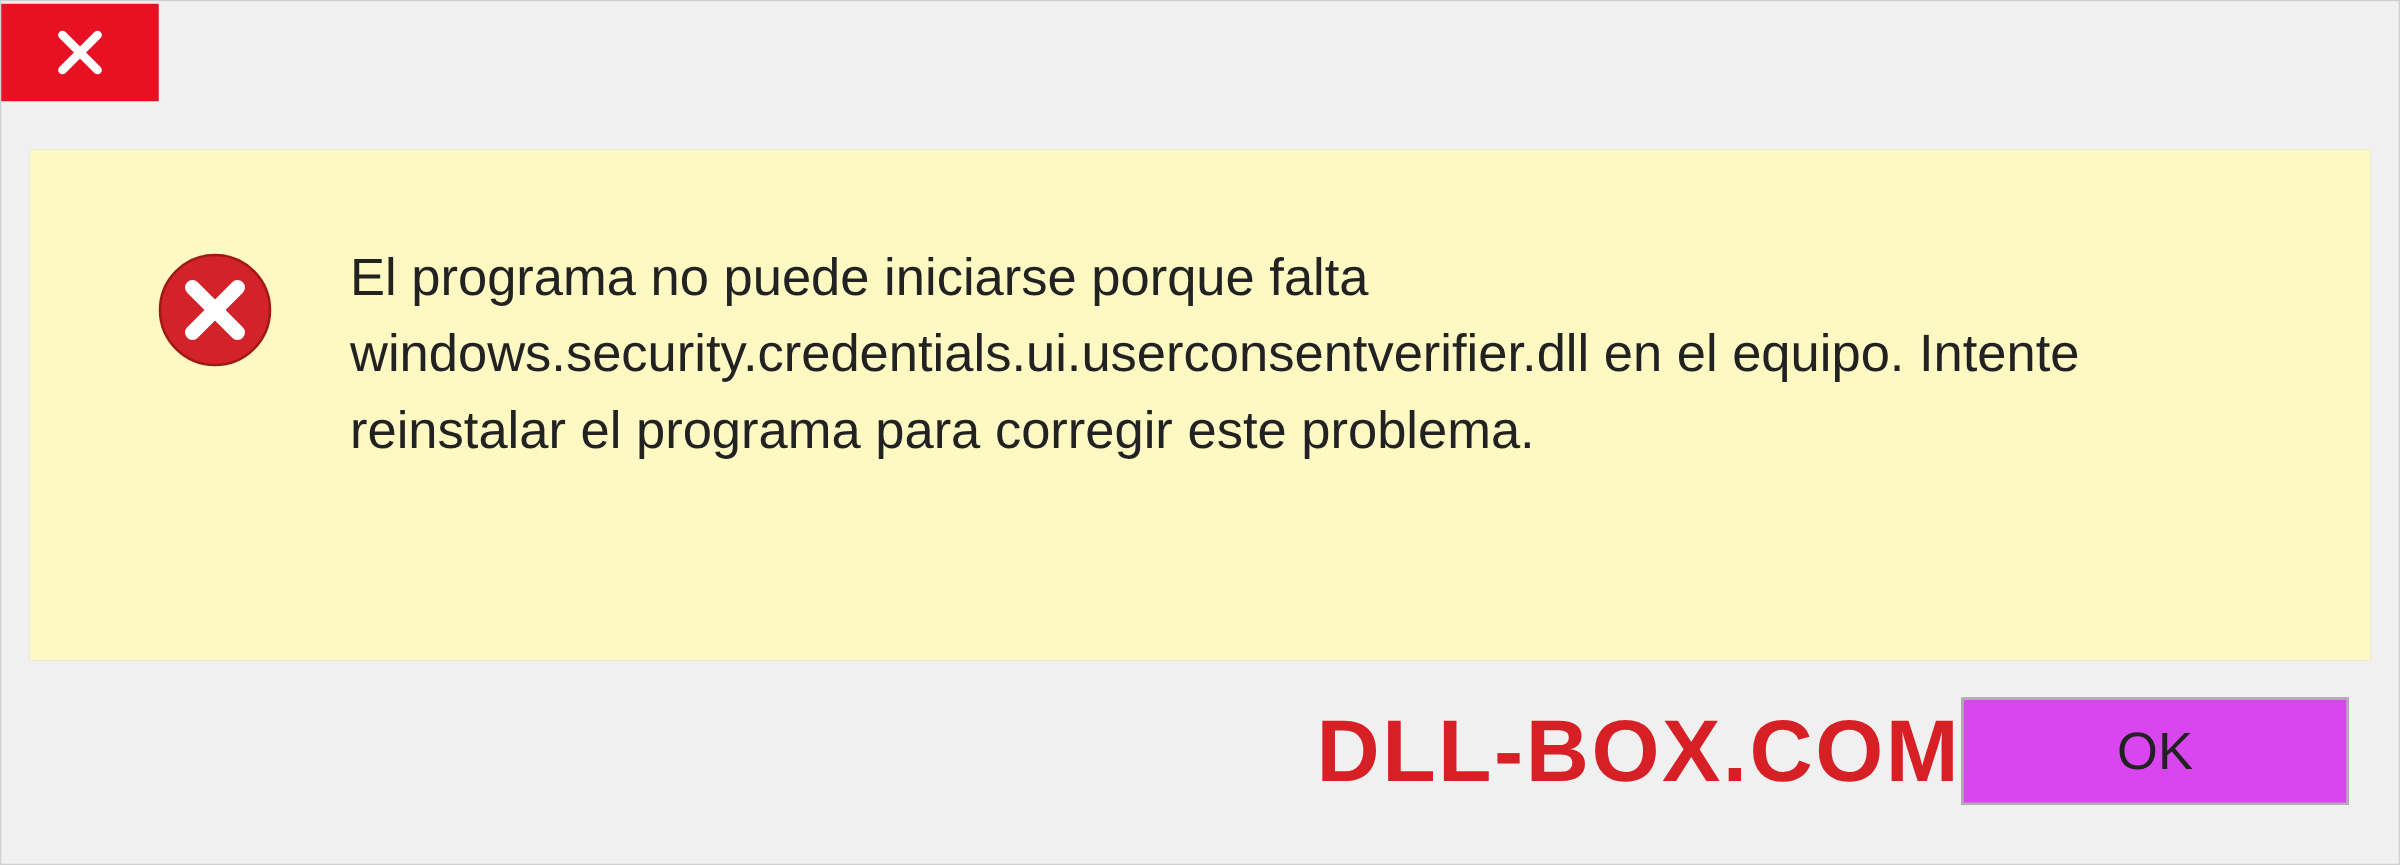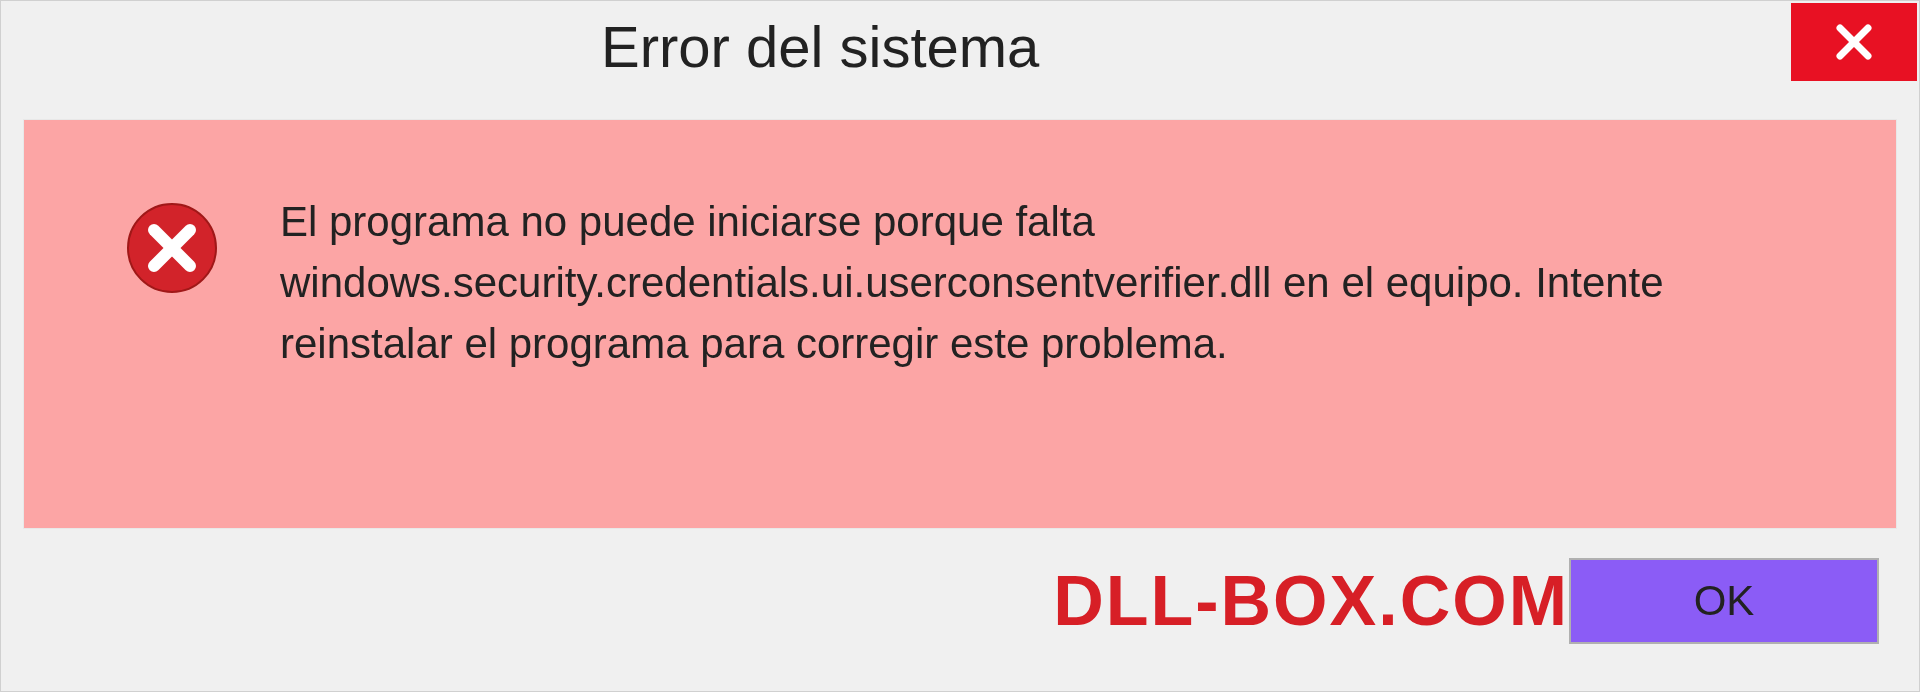--- a/index.html
+++ b/index.html
@@ -45,21 +45,21 @@
       justify-content: center;
       cursor: pointer;
       margin-right: 2px;
       margin-top: 2px;
     }
     .close-btn svg {
       width: 48px;
       height: 48px;
     }
     .content-area {
-      background: #fca5a5;
+      background: #fef9c3;
       margin: 18px 22px 22px 22px;
       padding: 72px 80px 72px 100px;
       flex: 1;
       display: flex;
       align-items: flex-start;
       gap: 60px;
       border: 1px solid #e8e8e8;
     }
     .error-icon {
       flex-shrink: 0;
@@ -84,37 +84,36 @@
     .watermark {
       font-size: 70px;
       font-weight: 800;
       color: #d71f26;
       letter-spacing: 2px;
       font-family: Arial, sans-serif;
     }
     .ok-btn {
       width: 310px;
       height: 86px;
-      background: #8b5cf6;
+      background: #d946ef;
       border: 2px solid #b0b0b0;
       font-size: 42px;
       color: #222;
       display: flex;
       align-items: center;
       justify-content: center;
       cursor: pointer;
       font-family: "Segoe UI", Tahoma, Arial, sans-serif;
     }
   </style>
 </head>
 <body>
 
 <div class="dialog">
   <div class="titlebar">
-    <div class="title-text">Error del sistema</div>
     <div class="close-btn">
       <svg viewBox="0 0 48 48">
         <line x1="10" y1="10" x2="38" y2="38" stroke="#ffffff" stroke-width="7" stroke-linecap="round"></line>
         <line x1="38" y1="10" x2="10" y2="38" stroke="#ffffff" stroke-width="7" stroke-linecap="round"></line>
       </svg>
     </div>
   </div>
 
   <div class="content-area">
     <div class="error-icon">

